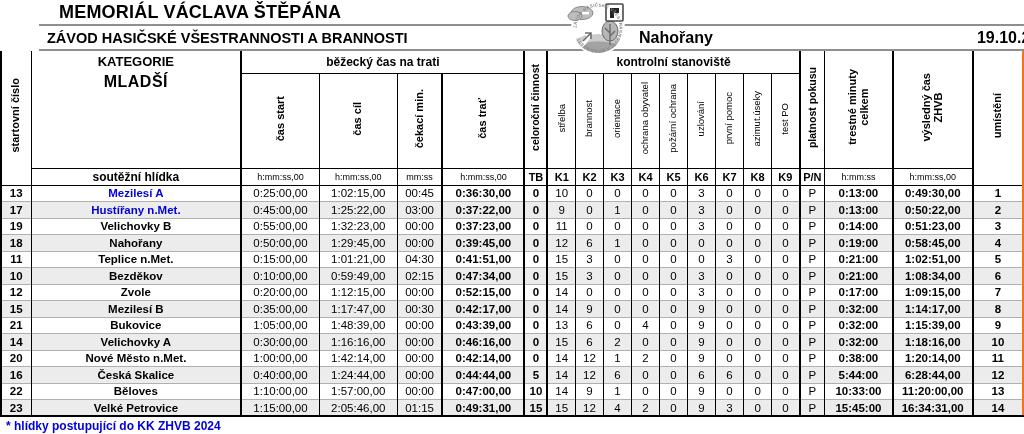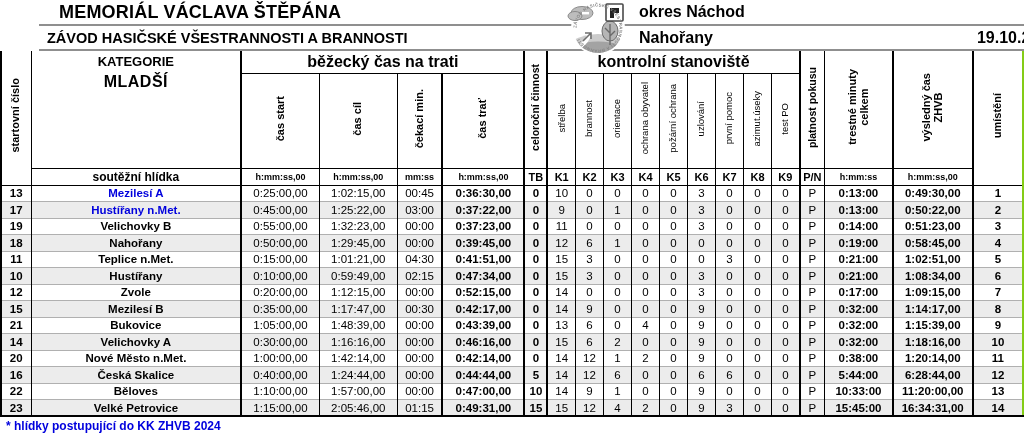--- a/index.html
+++ b/index.html
@@ -13,58 +13,57 @@
   .tr2 { height:25px; border-bottom:2px solid #8f8f8f; }
   .tb-title { width:600px; padding-left:20px; font-size:18px; font-weight:bold; letter-spacing:.2px; }
   .tb-district { font-size:16px; font-weight:bold; }
   .tb-sub { width:600px; padding-left:8px; font-size:14.5px; font-weight:bold; }
   .tb-loc { flex:1; font-size:16px; font-weight:bold; }
   .tb-date { padding-right:6px; font-size:16px; font-weight:bold; }
   .logo { position:absolute; left:516px; top:0; width:86px; height:56px; }
 
   
   table { border-collapse:collapse; table-layout:fixed; width:1024px;
-          border-left:2px solid #000; border-right:2px solid #84cc16; border-bottom:2px solid #000;border-radius:16px; }
+          border-left:2px solid #000; border-right:2px solid #f97316; border-bottom:2px solid #000;border-radius:16px; }
   th, td { border-left:1px solid #000; padding:0; overflow:hidden; text-align:center; }
   .bl2 { border-left:2px solid #000 !important; }
   thead th { border-bottom:1px solid #000; background:#fff; font-weight:bold; }
   tr.r1 { height:22px; }
   tr.r2 { height:95px; }
   tr.r3 { height:17px; }
   tbody tr { height:16.5px;padding-left:45px; }
   tbody td { font-size:11.5px; border-top:1px solid #b0b0b0; white-space:nowrap; }
   tbody tr.stripe td { background:var(--stripe,#ececec); }
   .bold { font-weight:bold; }
   .hl { color:var(--accent,#0000dd); }
 
-  .group { font-size:16px; font-weight:bold; }
+  .group { font-size:12px; font-weight:bold; }
   .cat-cell { vertical-align:top; }
   .cat1 { font-size:13px; font-weight:bold; line-height:21px; }
   .cat2 { font-size:16px; font-weight:bold; line-height:19px; letter-spacing:.5px; }
 
   .vcell { vertical-align:middle; }
   .vert { display:inline-block; writing-mode:vertical-rl; transform:rotate(180deg);
           white-space:pre-line; line-height:1.08; }
   .v-b11 { font-size:11px; font-weight:bold; }
   .v-b10 { font-size:10.5px; font-weight:bold; }
   .v-r9  { font-size:9.5px;  font-weight:normal; }
 
-  .sub    { font-size:9px;  font-weight:bold; }
+  .sub    { font-size:9px;  font-weight:normal; }
   .subteam{ font-size:12px; font-weight:bold; }
   .subk   { font-size:11px; font-weight:bold; }
 
   .footnote { color:var(--accent,#0000dd); font-weight:bold; font-size:12px; padding:2px 0 0 6px; }
 </style>
 </head>
 <body>
 
 <div class="titlebar">
   <div class="trow tr1">
     <div class="tb-title">MEMORIÁL VÁCLAVA ŠTĚPÁNA</div>
-    <div class="tb-district">okres Náchod</div>
   </div>
   <div class="trow tr2">
     <div class="tb-sub">ZÁVOD HASIČSKÉ VŠESTRANNOSTI A BRANNOSTI</div>
     <div class="tb-loc">Nahořany</div>
     <div class="tb-date">19.10.2024</div>
   </div>
   <div class="logo">
     <svg viewBox="0 0 86 56" width="86" height="56" aria-hidden="true">
       <defs>
         <path id="ringpath" d="M43,28 m-21.5,0 a21.5,21.5 0 1,1 43,0 a21.5,21.5 0 1,1 -43,0" fill="none"></path>
@@ -277,21 +276,21 @@
         <td>3</td>
         <td>0</td>
         <td>0</td>
         <td class="bl2">P</td>
         <td class="bold">0:21:00</td>
         <td class="bold bl2">1:02:51,00</td>
         <td class="bold bl2">5</td>
       </tr>
       <tr class="stripe">
         <td class="bold">10</td>
-        <td class="bold">Hustířany</td>
+        <td class="bold">Bezděkov</td>
         <td class="bl2">0:10:00,00</td>
         <td>0:59:49,00</td>
         <td>02:15</td>
         <td class="bold bl2">0:47:34,00</td>
         <td class="bold bl2">0</td>
         <td class="bl2">15</td>
         <td>3</td>
         <td>0</td>
         <td>0</td>
         <td>0</td>

